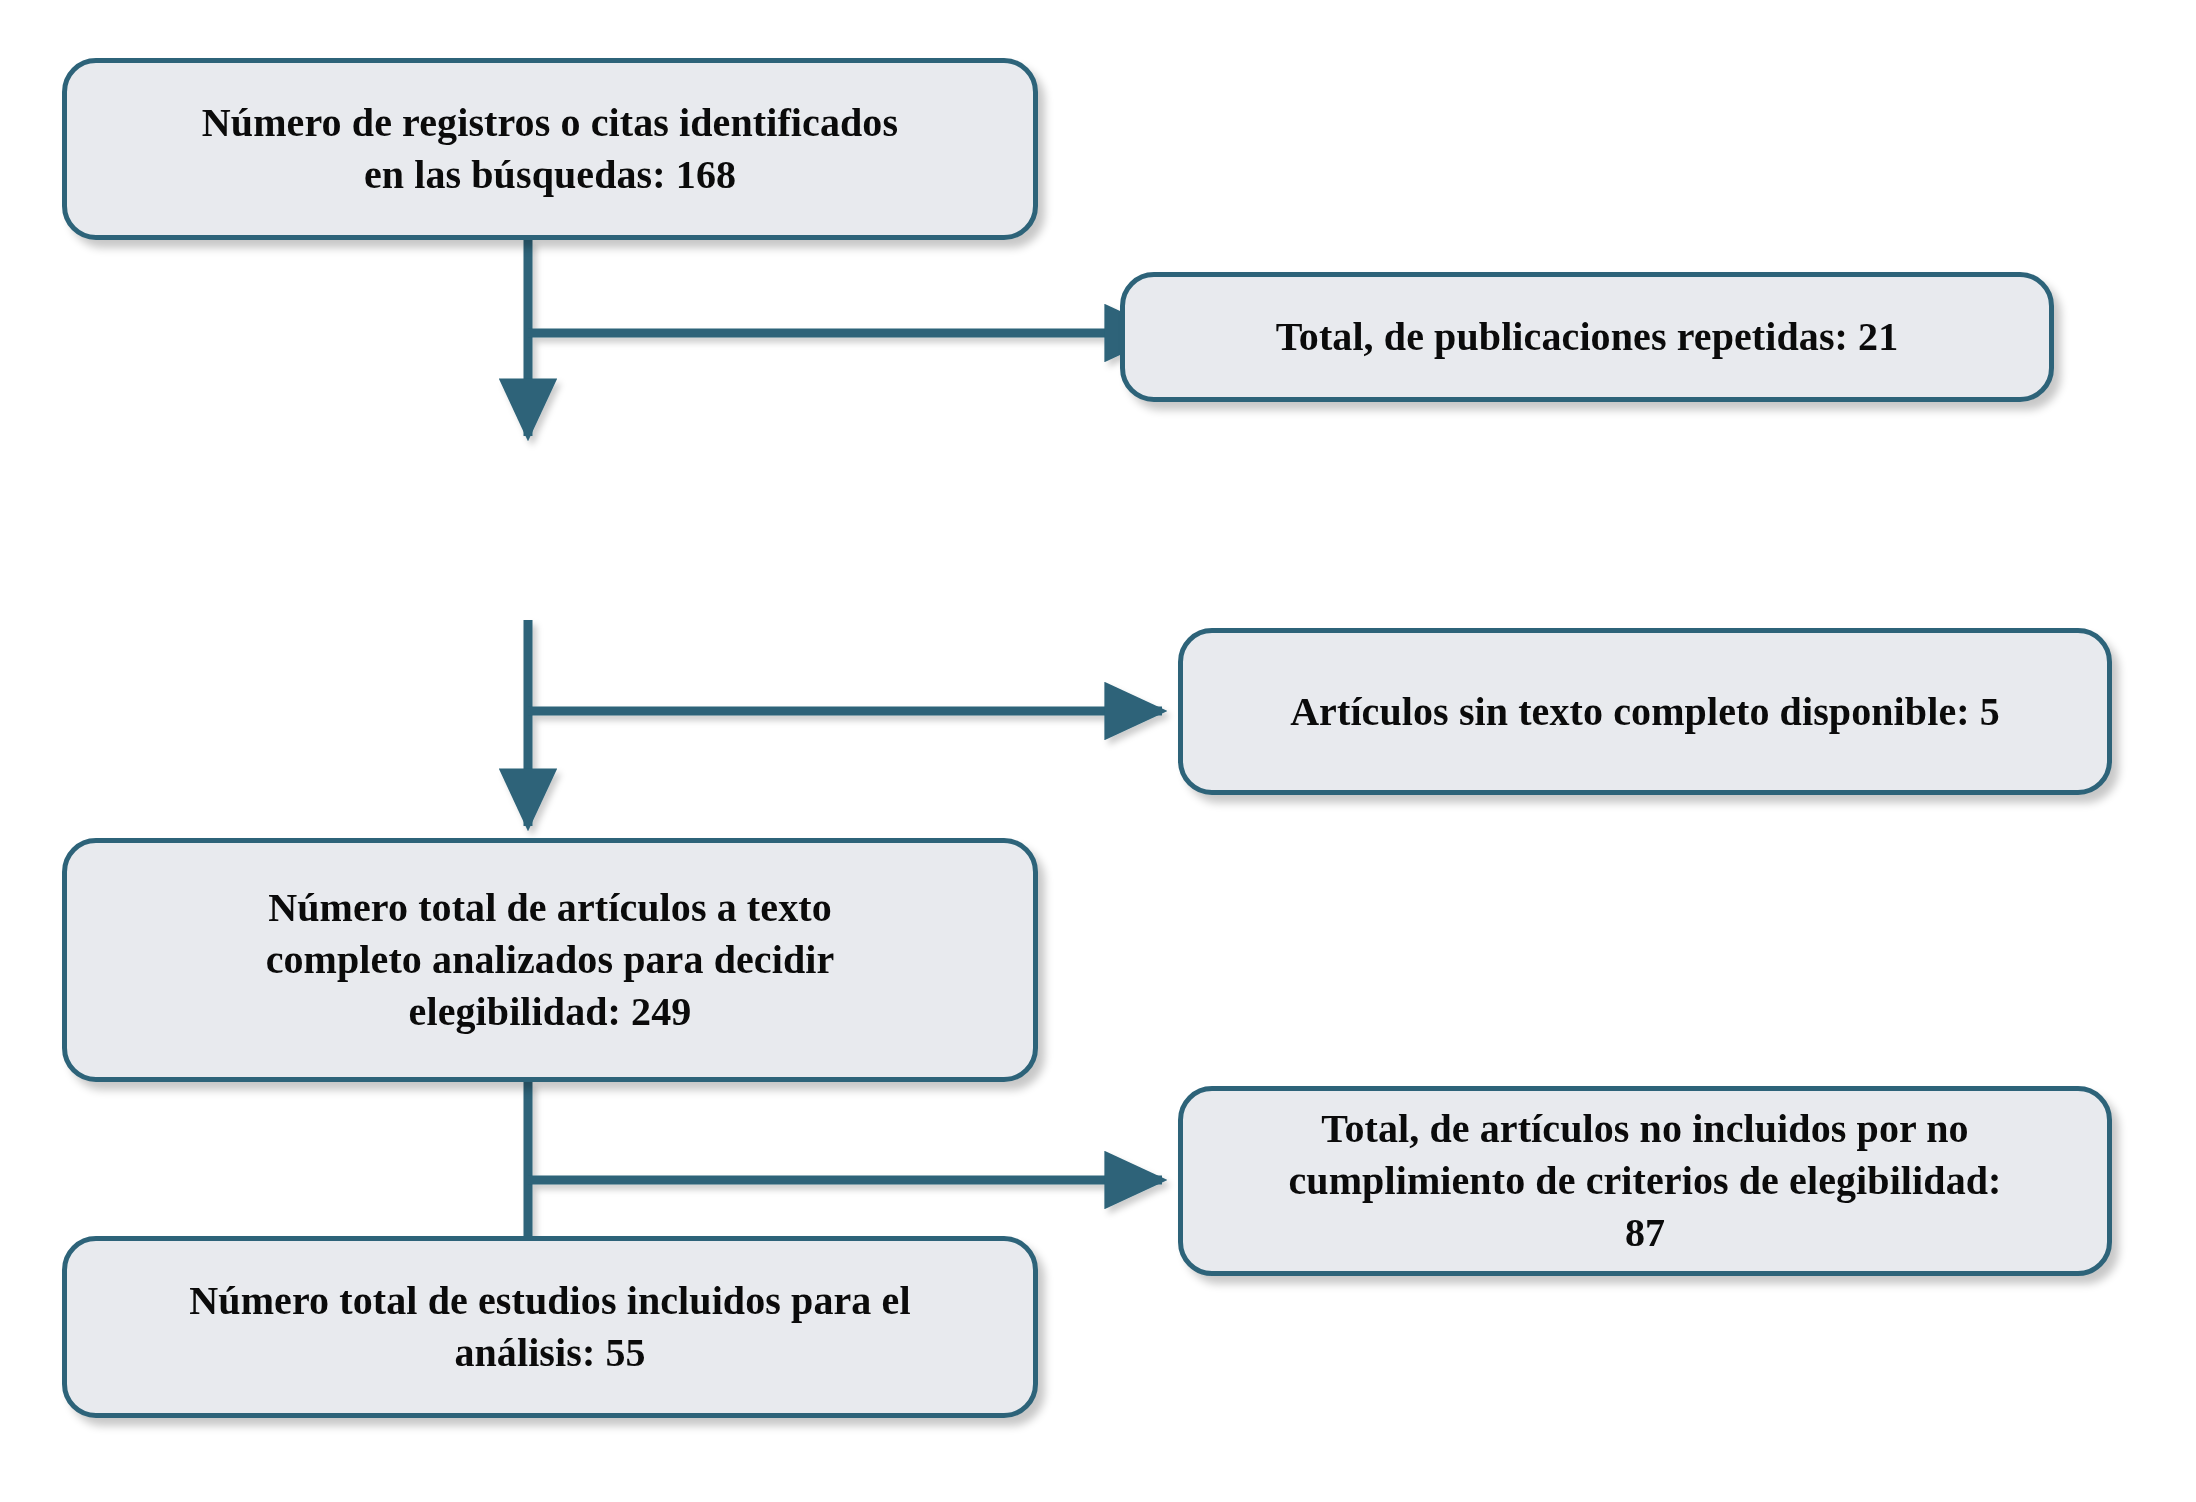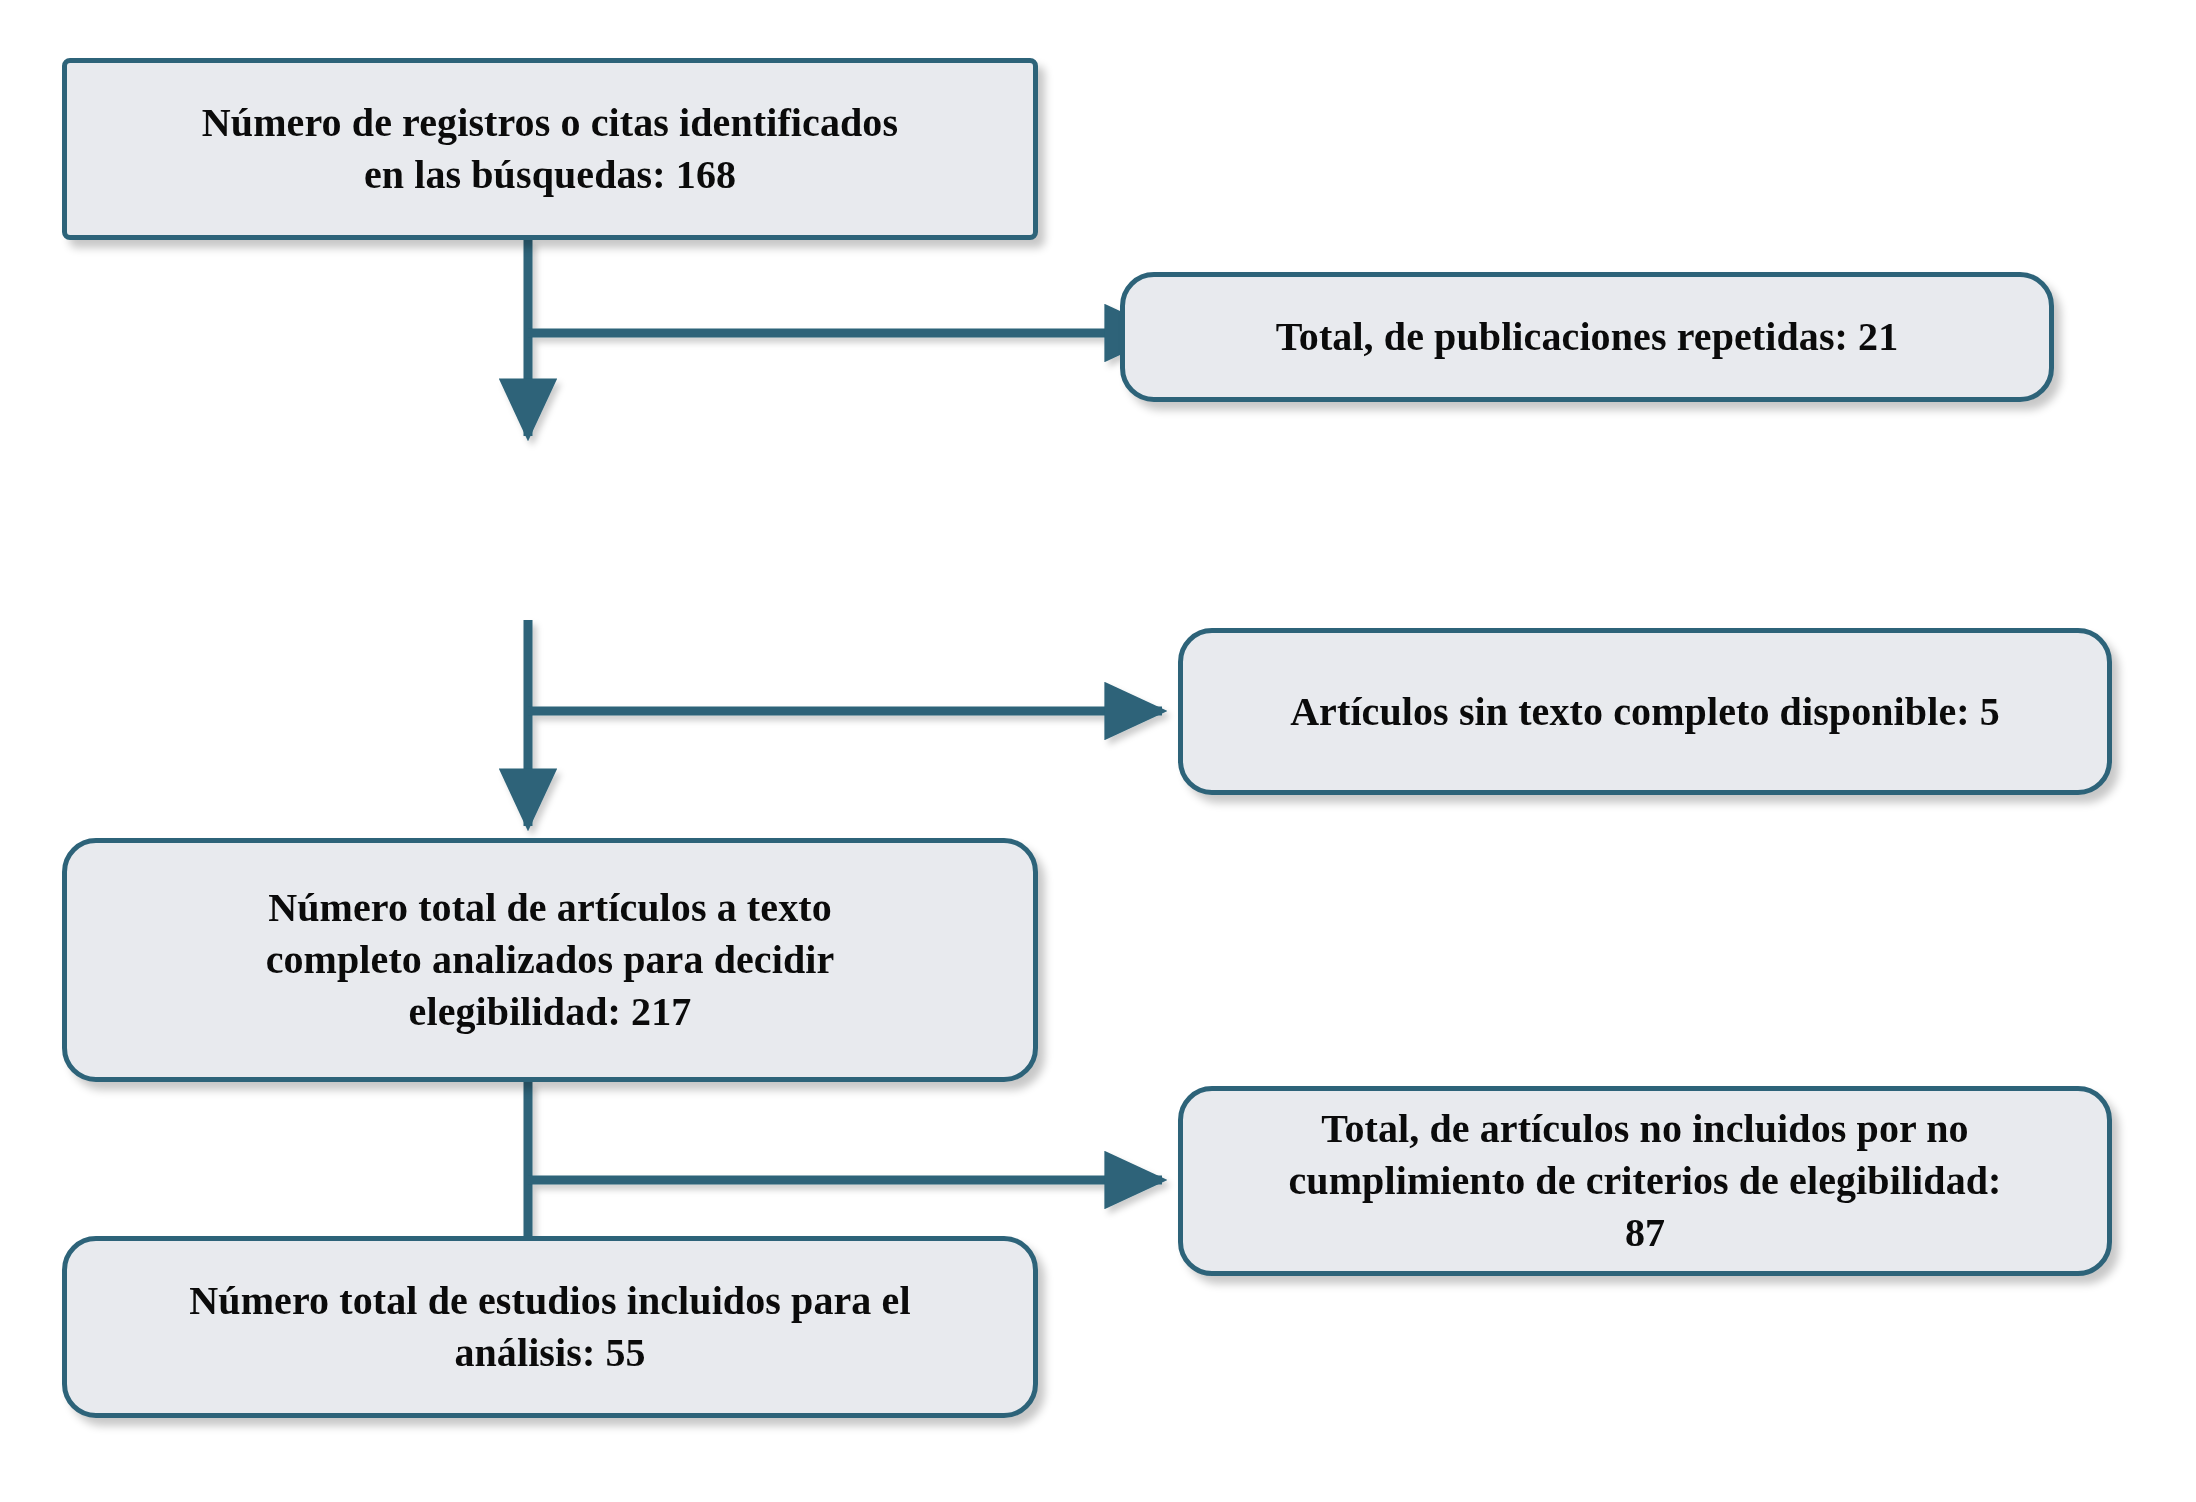--- a/index.html
+++ b/index.html
@@ -73,27 +73,27 @@
       <path d="M528,620 L528,826" stroke="#2d6379" stroke-width="9" fill="none" marker-end="url(#arrowhead)"></path>
 
       <path d="M528,711 L1162,711" stroke="#2d6379" stroke-width="9" fill="none" marker-end="url(#arrowhead)"></path>
 
       <path d="M528,1082 L528,1296" stroke="#2d6379" stroke-width="9" fill="none" marker-end="url(#arrowhead)"></path>
 
       <path d="M528,1180 L1162,1180" stroke="#2d6379" stroke-width="9" fill="none" marker-end="url(#arrowhead)"></path>
     </g>
   </svg>
 
-  <div class="node main-node" style="left:62px; top:58px; width:976px; height:182px;border-radius:8px;">Número de registros o citas identificados
+  <div class="node main-node" style="left:62px; top:58px; width:976px; height:182px;">Número de registros o citas identificados
 en las búsquedas: 168</div>
 
 
   <div class="node main-node" style="left:62px; top:838px; width:976px; height:244px;">Número total de artículos a texto
 completo analizados para decidir
-elegibilidad: 217</div>
+elegibilidad: 249</div>
 
   <div class="node main-node" style="left:62px; top:1236px; width:976px; height:182px;">Número total de estudios incluidos para el
 análisis: 55</div>
 
   <div class="node right-node" style="left:1120px; top:248px; width:934px; height:130px;margin-top:24px;">Total, de publicaciones repetidas: 21</div>
 
   <div class="node right-node" style="left:1178px; top:628px; width:934px; height:167px;">Artículos sin texto completo disponible: 5</div>
 
   <div class="node right-node" style="left:1178px; top:1086px; width:934px; height:190px;">Total, de artículos no incluidos por no
 cumplimiento de criterios de elegibilidad:

